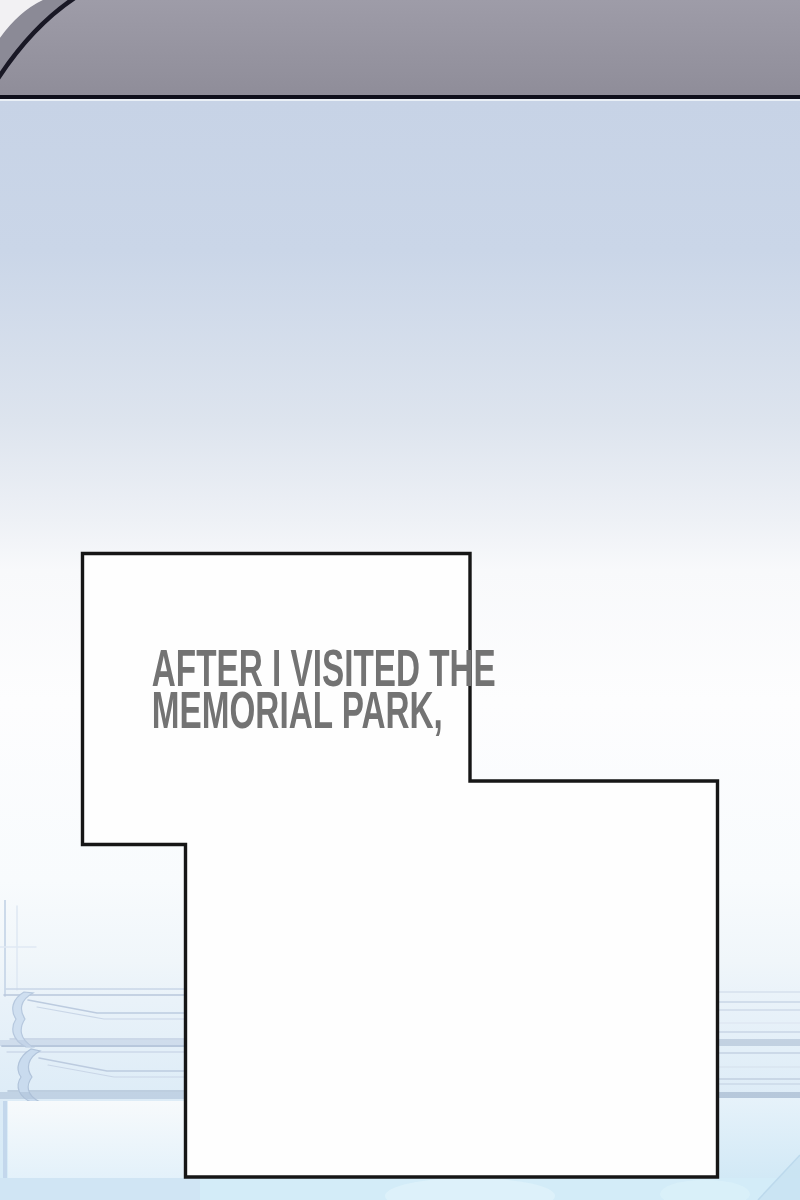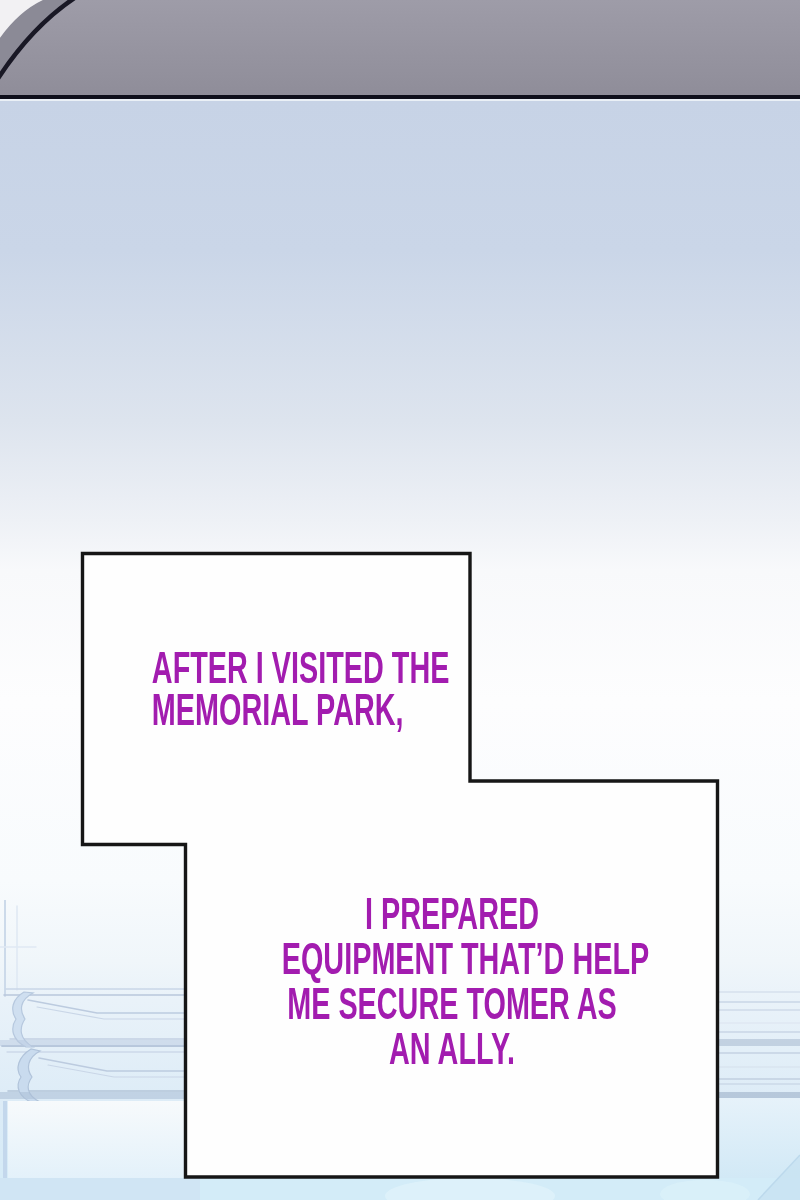--- a/index.html
+++ b/index.html
@@ -21,22 +21,22 @@
       #f0f6fa 860px,
       #e9f2f9 900px,
       #ddecf7 1000px,
       #d6ebf7 1075px,
       #d6f0fa 1099px);
   }
   .toppanel{position:absolute;left:0;top:0;width:800px;height:101px;}
   .art{position:absolute;left:0;top:900px;width:800px;height:300px;}
   .boxsvg{position:absolute;left:0;top:0;width:800px;height:1200px;}
   .cap{
-    position:absolute;text-align:center;color:#a21caf;
-    font-weight:700;font-size:45px;white-space:nowrap;
+    position:absolute;text-align:center;color:#737373;
+    font-weight:700;font-size:52px;white-space:nowrap;
   }
   .cap .inner{transform:scaleX(0.64);transform-origin:50% 50%;}
   .cap .ln{display:block;}
   .cap1{left:82px;top:647px;width:388px;line-height:42px;}
   .cap2{left:186px;top:891px;width:532px;line-height:45px;}
 </style>
 </head>
 <body>
 
 <div class="stage">
@@ -126,22 +126,14 @@
     <path d="M82.5,553.5 H470 V781 H717.5 V1177 H185.5 V844.5 H82.5 Z" fill="#fefefe" stroke="#161616" stroke-width="3.4" stroke-linejoin="miter"></path>
   </svg>
 
   <div class="cap cap1">
     <div class="inner">
       <span class="ln">AFTER I VISITED THE</span>
       <span class="ln">MEMORIAL PARK,</span>
     </div>
   </div>
 
-  <div class="cap cap2">
-    <div class="inner">
-      <span class="ln">I PREPARED</span>
-      <span class="ln">EQUIPMENT THAT’D HELP</span>
-      <span class="ln">ME SECURE TOMER AS</span>
-      <span class="ln">AN ALLY.</span>
-    </div>
-  </div>
 
 </div>
 
 </body></html>

